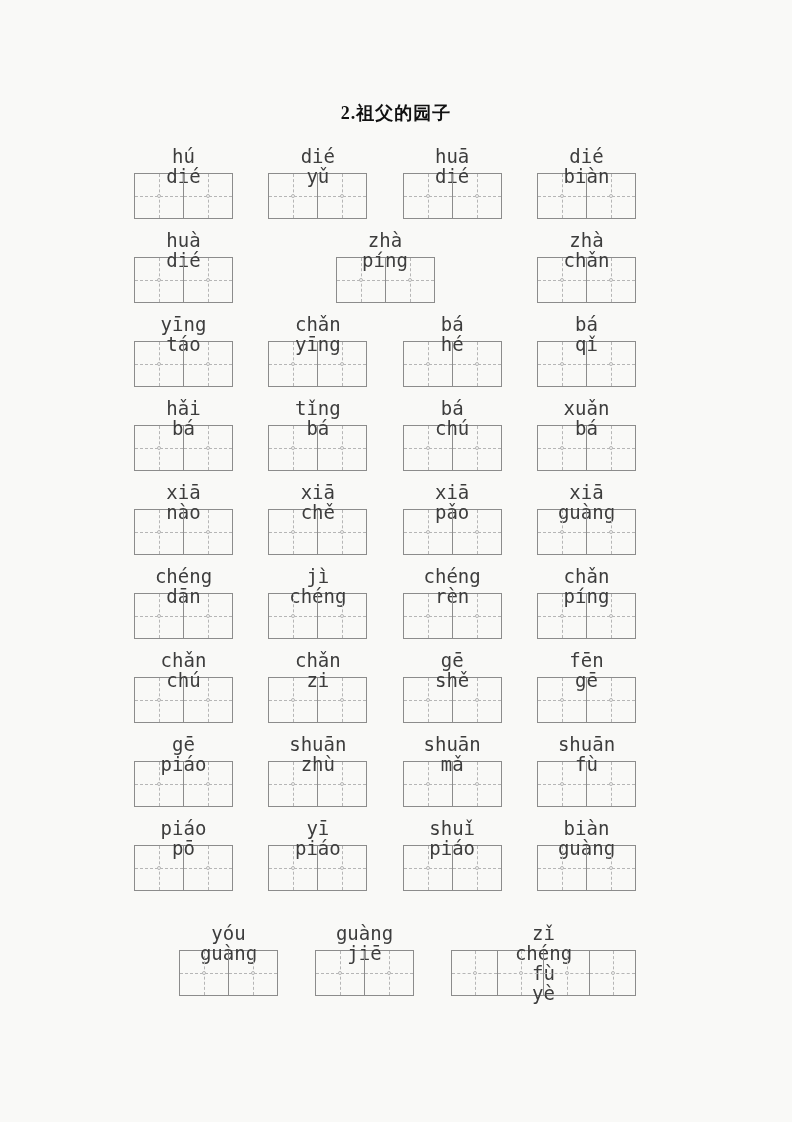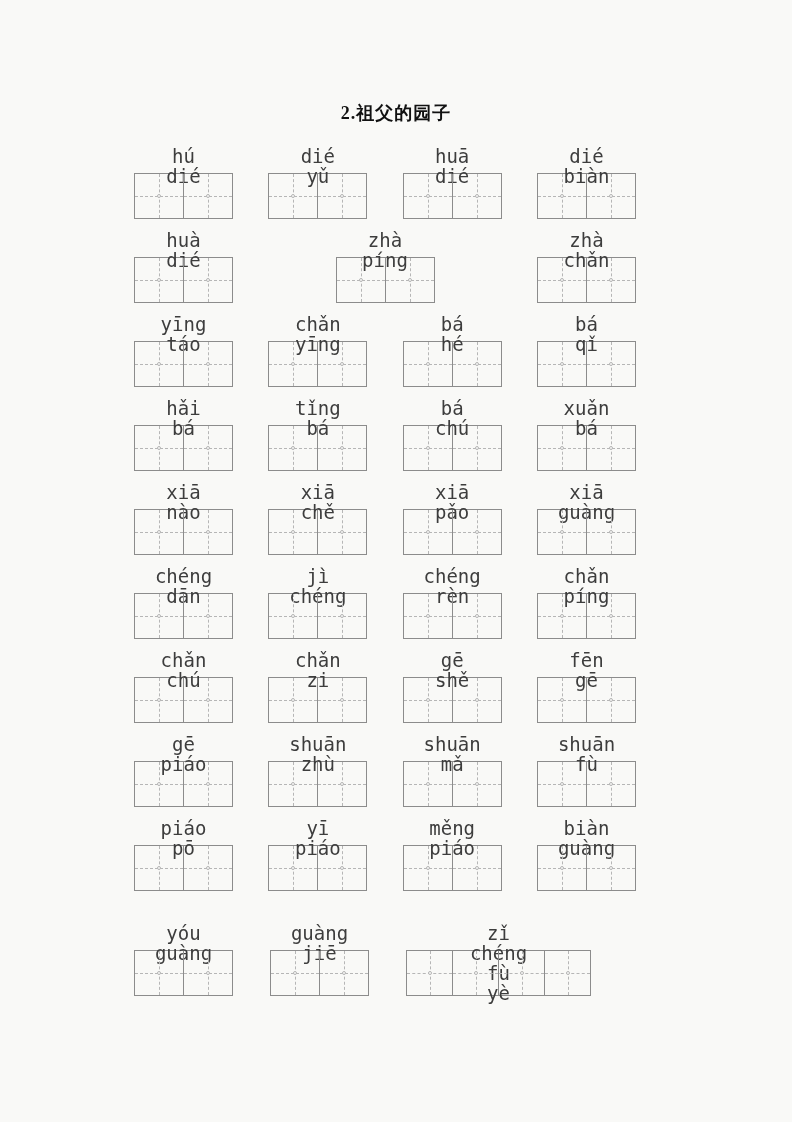--- a/index.html
+++ b/index.html
@@ -43,21 +43,21 @@
     top: 146px;
     left: 134px;
     width: 502px;
   }
   .row {
     display: flex;
     justify-content: space-between;
     margin-bottom: 11px;
   }
   .row:last-child {
-    justify-content: flex-start;
+    justify-content: flex-end;
     margin-bottom: 0;
     margin-top: 32px;
   }
   .row:last-child .word + .word {
     margin-left: 37px;
   }
   .pinyin-line {
     display: flex;
     height: 20px;
     margin-bottom: 7px;
@@ -601,21 +601,21 @@
             <div class="cell">
               <span class="dot"></span>
             </div>
             <div class="cell">
               <span class="dot"></span>
             </div>
           </div>
         </div>
         <div class="word">
           <div class="pinyin-line">
-            <span>měng</span>
+            <span>shuǐ</span>
             <span>piáo</span>
           </div>
           <div class="grid">
             <div class="cell">
               <span class="dot"></span>
             </div>
             <div class="cell">
               <span class="dot"></span>
             </div>
           </div>

